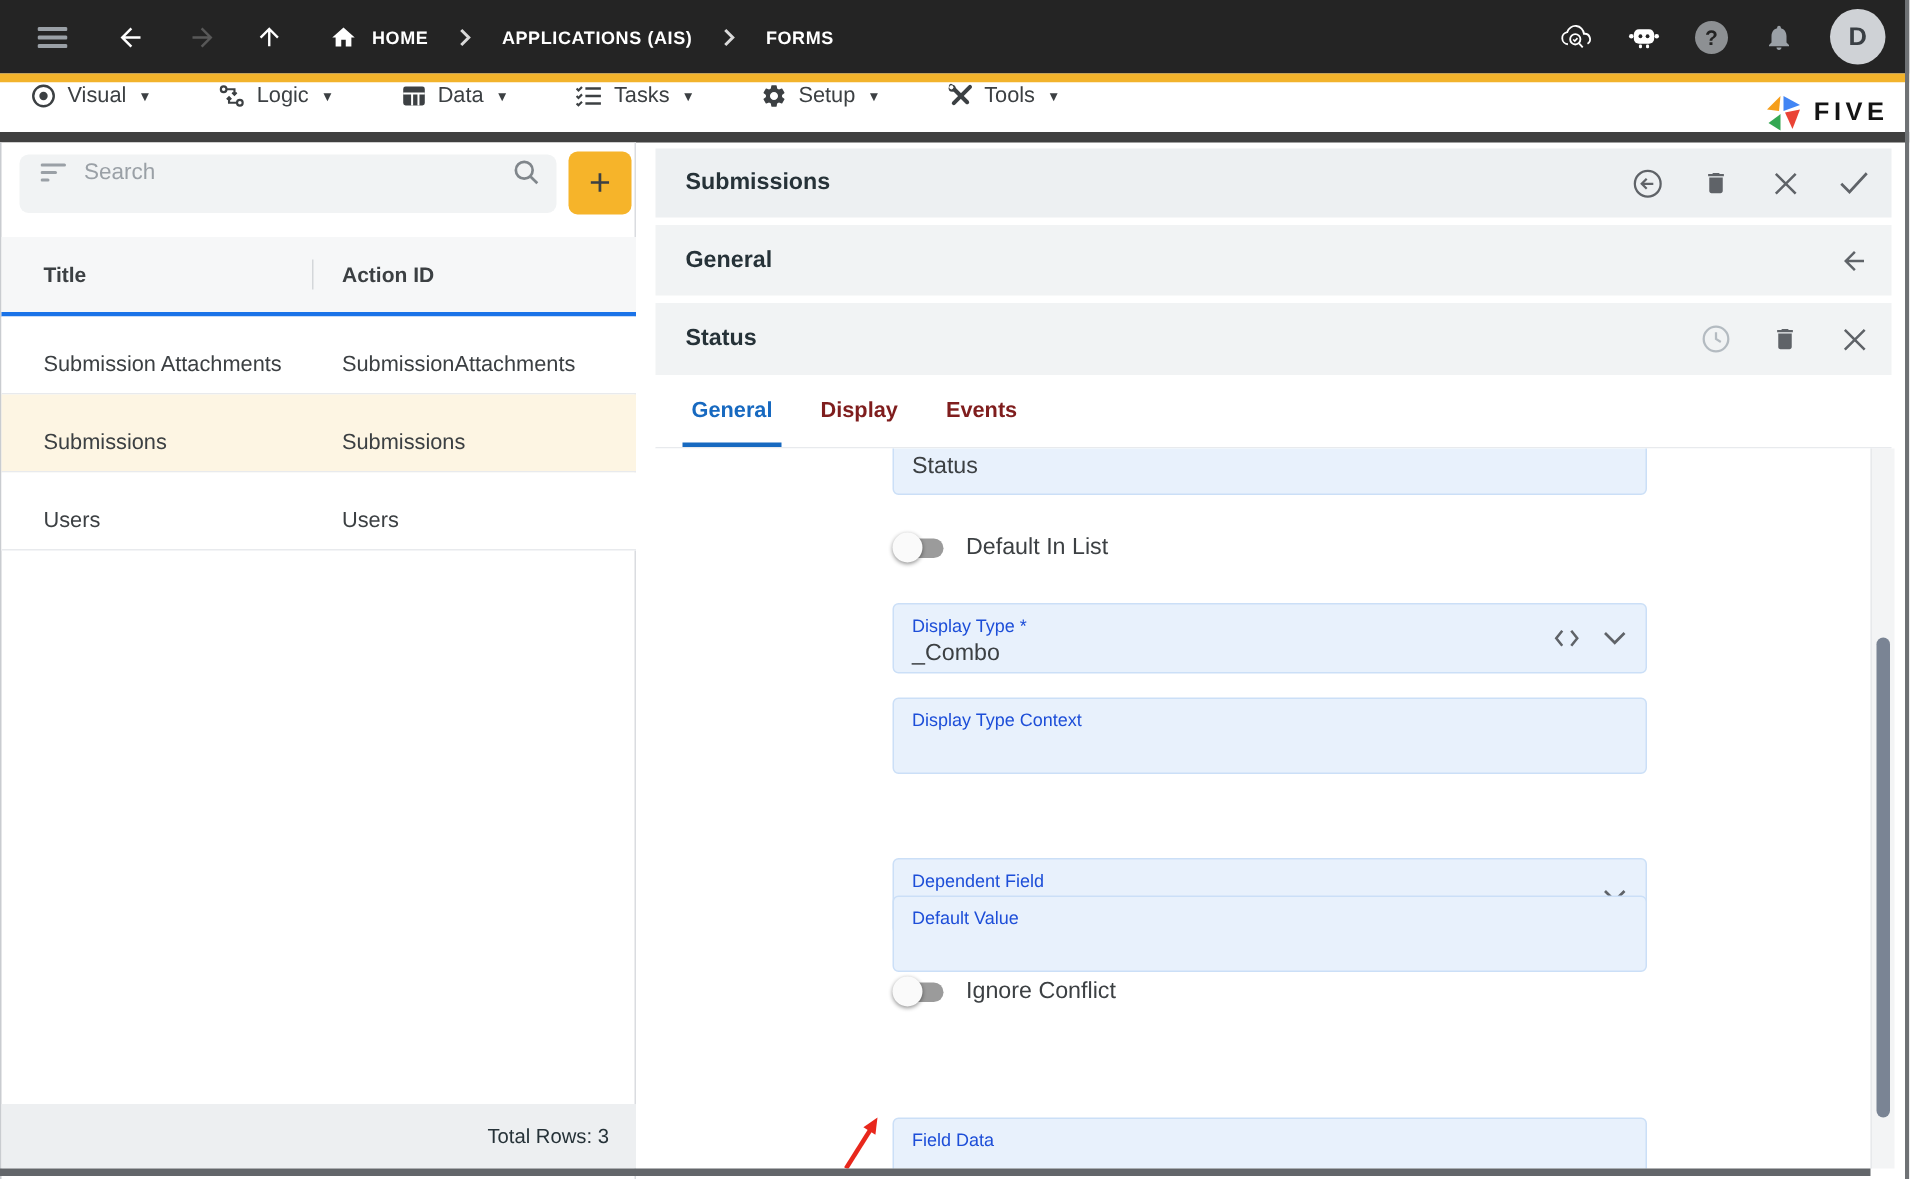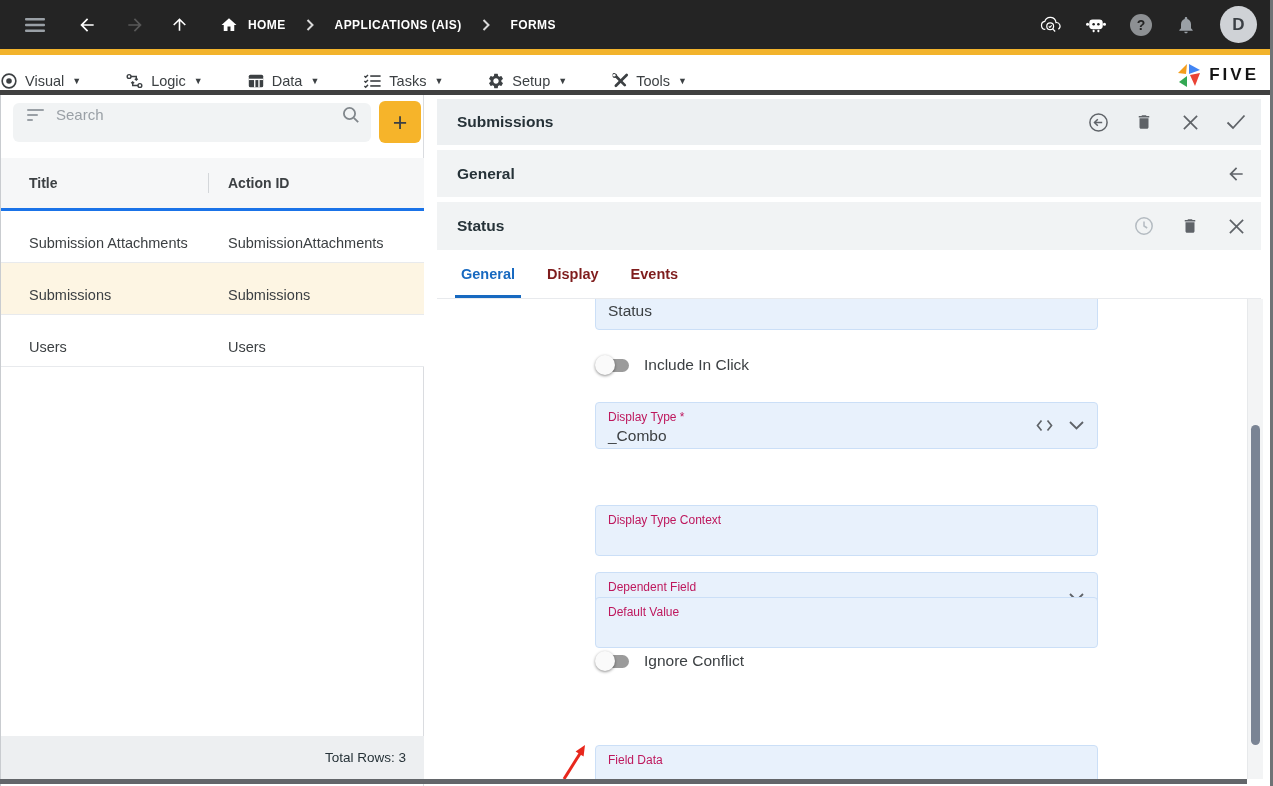--- a/index.html
+++ b/index.html
@@ -19,22 +19,22 @@
   .crumb { color:#ffffff; font-size:12px; font-weight:700; letter-spacing:.4px; cursor:pointer; }
   .crumb-chev { margin:0 20px; }
   .tn-right { position:absolute; right:0; top:0; height:49px; display:flex; align-items:center; gap:23px; padding-right:16px; }
   .help-circle { width:22px; height:22px; border-radius:50%; background:#8d9093; color:#232323; font-size:14px; font-weight:700;
                  display:flex; align-items:center; justify-content:center; cursor:pointer; }
   .bell { cursor:pointer; }
   .avatar { width:37px; height:37px; border-radius:50%; background:#cfd2d6; color:#3a3f44; font-size:17px; font-weight:700;
             display:flex; align-items:center; justify-content:center; cursor:pointer; }
 
   
-  #menubar { left:0; top:55px; width:1273px; height:40px; background:#ffffff; border-bottom:5px solid #404040;
-             display:flex; align-items:flex-end; gap:44px; }
+  #menubar { left:0; top:55px; width:1273px; height:40px; background:#ffffff; border-bottom:7px solid #404040;
+             display:flex; align-items:flex-start; padding-left:20px; gap:44px; }
   .menu-item { display:flex; align-items:center; gap:7px; cursor:pointer; color:#3c4043; }
   .menu-item .lbl { font-size:14.5px; font-weight:500; }
   .menu-caret { font-size:9px; color:#3c4043; margin-left:1px; }
   #logo { position:absolute; right:14px; top:55px; height:40px; display:flex; align-items:center; gap:7px; }
   #logo .logo-text { font-size:17px; font-weight:700; letter-spacing:3px; color:#141414; }
 
   
   #left-panel { left:0; top:95px; width:424px; height:691px; background:#fff; border-right:1px solid #dadce0; border-left:1px solid #c9ccd0; }
   #search-box { position:absolute; left:12px; top:8px; width:358px; height:39px; background:#f1f3f4; border-radius:6px;
                 display:flex; align-items:center; padding:0 10px 16px 14px; }
@@ -72,21 +72,21 @@
 
   #tabs { position:absolute; left:437px; top:250px; width:824px; height:49px; background:#fff; border-bottom:1px solid #e8eaed;
           display:flex; align-items:stretch; padding-left:8px; }
   .tab { display:flex; align-items:center; padding:0 16px; font-size:14.5px; font-weight:700; color:#7f1d1d;
          cursor:pointer; position:relative; }
   .tab.active { color:#1769C0; }
   .tab.active::after { content:""; position:absolute; left:10px; right:10px; bottom:0; height:3px; background:#1769C0; }
 
   #form-area { position:absolute; left:437px; top:299px; width:810px; height:480px; background:#fff; overflow:hidden; }
   .field { position:absolute; left:158px; width:503px; background:#E8F1FC; border:1px solid #cbdff7; border-radius:4px; }
-  .flabel { font-size:12px; color:#be185d; padding:7px 12px 0 12px; line-height:14px; }
+  .flabel { font-size:12px; color:#1d4ed8; padding:7px 12px 0 12px; line-height:14px; }
   .fvalue { font-size:15.5px; color:#3c4043; padding:2px 12px 0 12px; line-height:20px; }
   .fic { position:absolute; top:0; bottom:0; display:flex; align-items:center; }
 
   .toggle-row { position:absolute; left:158px; display:flex; align-items:center; height:26px; }
   .switch { position:relative; width:36px; height:20px; cursor:pointer; flex:none; }
   .switch .track { position:absolute; left:3px; top:4px; width:31px; height:13px; border-radius:7px; background:#9b9b9b; }
   .switch .thumb { position:absolute; left:0; top:0; width:20px; height:20px; border-radius:50%; background:#fafafa;
                    box-shadow:0 1px 3px rgba(0,0,0,.45); }
   .toggle-label { margin-left:13px; font-size:15.5px; color:#3c4043; }
 
@@ -386,40 +386,40 @@
 
     <div class="field" style="top:-16px; height:47px;">
       <div class="fvalue" style="position:absolute; left:0; bottom:8px;">Status</div>
     </div>
 
     <div class="toggle-row" style="top:53px;">
       <span class="switch">
           <span class="track"></span>
           <span class="thumb"></span>
         </span>
-      <span class="toggle-label">Include In Click</span>
+      <span class="toggle-label">Default In List</span>
     </div>
 
     <div class="field" style="top:103px; height:47px;">
       <div class="flabel">Display Type *</div>
       <div class="fvalue">_Combo</div>
       <span class="fic" style="right:44px;">
         <svg width="17" height="13" viewBox="0 0 17 13" fill="none" stroke="#5f6368" stroke-width="1.7">
             <path d="M5.5 1.5L1.5 6.5l4 5"></path>
             <path d="M11.5 1.5l4 5-4 5"></path>
           </svg>
       </span>
       <span class="fic" style="right:13px;">
         <svg width="15" height="9" viewBox="0 0 15 9" fill="none" stroke="#5f6368" stroke-width="1.8">
             <path d="M1 1l6.5 6.5L14 1"></path>
           </svg>
       </span>
     </div>
 
-    <div class="field" style="top:166px; height:51px;margin-top:40px;">
+    <div class="field" style="top:166px; height:51px;">
       <div class="flabel">Display Type Context</div>
     </div>
 
     <div class="field" style="top:232px; height:51px;margin-top:41px;">
       <div class="flabel">Dependent Field</div>
       <span class="fic" style="right:13px;">
         <svg width="15" height="9" viewBox="0 0 15 9" fill="none" stroke="#5f6368" stroke-width="1.8">
             <path d="M1 1l6.5 6.5L14 1"></path>
           </svg>
       </span>

